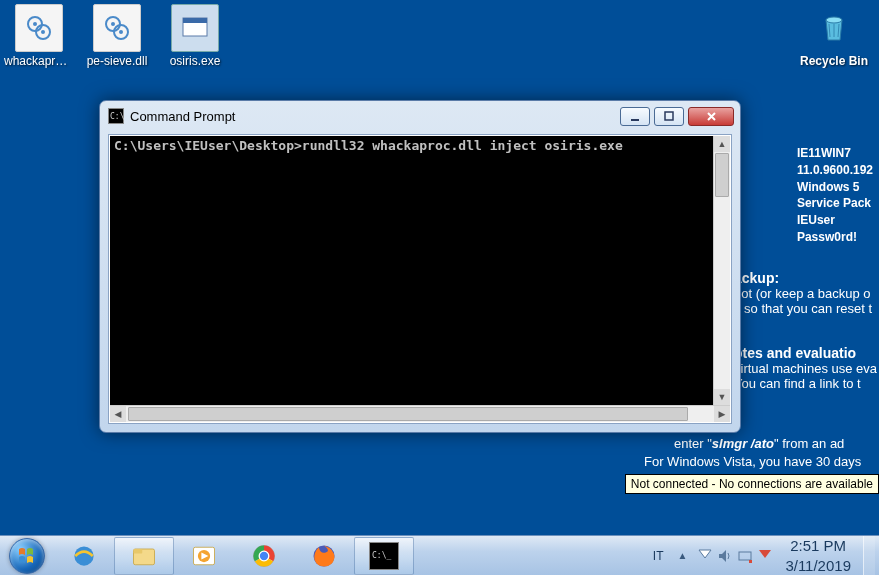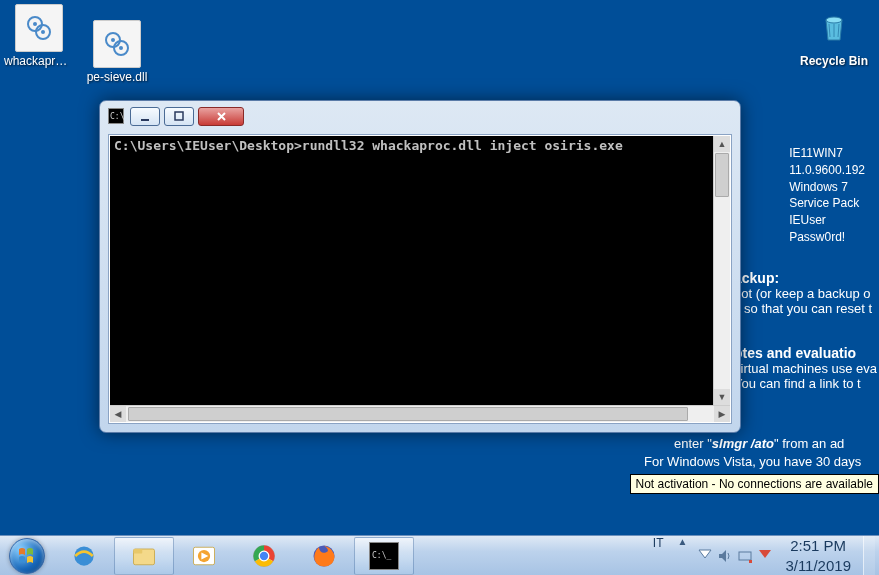--- a/index.html
+++ b/index.html
@@ -38,24 +38,24 @@
   overflow: hidden;
   text-overflow: ellipsis;
 }
 
 
 .wall-info {
   position: absolute;
   right: 0; top: 145px;
   color: white;
   font-size: 12px;
-  font-weight: normal;
+  font-weight: bold;
   text-align: left;
   line-height: 1.4;
-  padding-right: 14px;
+  padding-right: 6px;
 }
 .wall-backup {
   position: absolute;
   right: 0; top: 270px;
   color: white;
   font-size: 13px;
   width: 145px;
   overflow: hidden;
   white-space: nowrap;
 }
@@ -213,21 +213,21 @@
   cursor: pointer;
   border-radius: 2px;
 }
 .tbtn.active {
   background: linear-gradient(to bottom, rgba(255,255,255,0.55), rgba(180,210,240,0.4));
   border: 1px solid rgba(80,120,170,0.5);
 }
 .tbtn svg, .tbtn .ico { width: 30px; height: 28px; }
 .tray {
   margin-left: auto;
-  display: flex; 
+  display: flex; align-items: center;
   height: 100%;
   padding-right: 4px;
   gap: 6px;
 }
 .tray .lang { font-size: 12px; color: #1a3a5e; padding: 0 4px; cursor: pointer; }
 .tray .arrow-up { font-size: 10px; color: #3a5a7e; cursor: pointer; padding: 0 4px; }
 .tray-icons { display: flex; gap: 4px; align-items: center; }
 .tray-icons span { width: 16px; height: 16px; cursor: pointer; display: flex; align-items: center; justify-content: center; }
 .clock {
   text-align: center;
@@ -254,48 +254,57 @@
       <svg viewBox="0 0 32 32">
           <circle cx="12" cy="12" r="7" fill="none" stroke="#4a8ac9" stroke-width="2"></circle>
           <circle cx="20" cy="20" r="7" fill="none" stroke="#4a8ac9" stroke-width="2"></circle>
           <circle cx="12" cy="12" r="2" fill="#4a8ac9"></circle>
           <circle cx="20" cy="20" r="2" fill="#4a8ac9"></circle>
         </svg>
     </div>
     <div class="label">whackaproc...</div>
   </div>
 
-  <div class="desktop-icon" style="left:82px; top:20px;">
+  <div class="desktop-icon" style="left:82px; top:4px;">
     <div class="img">
       <svg viewBox="0 0 32 32">
           <circle cx="12" cy="12" r="7" fill="none" stroke="#4a8ac9" stroke-width="2"></circle>
           <circle cx="20" cy="20" r="7" fill="none" stroke="#4a8ac9" stroke-width="2"></circle>
           <circle cx="12" cy="12" r="2" fill="#4a8ac9"></circle>
           <circle cx="20" cy="20" r="2" fill="#4a8ac9"></circle>
         </svg>
     </div>
     <div class="label">pe-sieve.dll</div>
   </div>
 
+  <div class="desktop-icon" style="left:160px; top:4px;">
+    <div class="img" style="background:#cde; border-color:#7aa;">
+      <svg viewBox="0 0 32 32">
+          <rect x="4" y="6" width="24" height="18" fill="#fff" stroke="#5a7ba8"></rect>
+          <rect x="4" y="6" width="24" height="5" fill="#3a6aa8"></rect>
+        </svg>
+    </div>
+    <div class="label">osiris.exe</div>
+  </div>
 
   <div class="desktop-icon" style="right:10px; top:4px;font-weight:bold;">
     <div class="img" style="background:transparent; border:none;">
       <svg viewBox="0 0 32 32">
           <path d="M8 8 L10 28 L22 28 L24 8 Z" fill="#5abde0" stroke="#2a7ba8" stroke-width="1"></path>
           <ellipse cx="16" cy="8" rx="8" ry="3" fill="#8adef5" stroke="#2a7ba8"></ellipse>
           <path d="M11 12 L12 25 M16 12 L16 25 M21 12 L20 25" stroke="#2a7ba8" stroke-width="0.8" fill="none"></path>
         </svg>
     </div>
     <div class="label">Recycle Bin</div>
   </div>
 
   <div class="wall-info">
     <div>IE11WIN7</div>
     <div>11.0.9600.192</div>
-    <div>Windows 7</div>
+    <div>Windows 5</div>
     <div>Service Pack</div>
     <div>IEUser</div>
     <div>Passw0rd!</div>
   </div>
   <div class="wall-backup">
     <h3>ackup:</h3>
     <div>hot (or keep a backup o</div>
     <div>l, so that you can reset t</div>
   </div>
   <div class="wall-notes">
@@ -304,20 +313,21 @@
     <div> You can find a link to t</div>
   </div>
   <div class="wall-more">
     <div style="padding-left:30px;"><span>enter "</span><span class="slmgr">slmgr /ato</span><span>" from an ad</span></div>
     <div>For Windows Vista, you have 30 days</div>
   </div>
 
   <div class="window">
     <div class="titlebar">
       <div class="ticon">C:\</div>
+      <div class="title">Command Prompt</div>
       <div class="winbtns">
         <div class="winbtn">
           <svg viewBox="0 0 11 11">
               <rect x="1" y="8" width="8" height="2" fill="#2a3a5e"></rect>
             </svg>
         </div>
         <div class="winbtn">
           <svg viewBox="0 0 11 11">
               <rect x="1" y="1" width="8" height="8" fill="none" stroke="#2a3a5e" stroke-width="1.5"></rect>
             </svg>
@@ -337,21 +347,21 @@
         <div class="arrow dn">▼</div>
       </div>
       <div class="hscroll">
         <div class="arrow lt">◀</div>
         <div class="thumb"></div>
         <div class="arrow rt">▶</div>
       </div>
     </div>
   </div>
 
-  <div class="tooltip">Not activation - No connections are available</div>
+  <div class="tooltip">Not connected - No connections are available</div>
 </div>
 
 <div class="taskbar">
   <div class="start">
     <div class="orb">
       <svg width="20" height="20" viewBox="0 0 20 20">
         <path d="M2 3 Q5 1 8 3 L8 9 Q5 7 2 9 Z" fill="#e37a2c"></path>
         <path d="M10 3 Q13 1 16 3 L16 9 Q13 7 10 9 Z" fill="#7db93f"></path>
         <path d="M2 11 Q5 9 8 11 L8 17 Q5 15 2 17 Z" fill="#3a8ed6"></path>
         <path d="M10 11 Q13 9 16 11 L16 17 Q13 15 10 17 Z" fill="#f4c430"></path>

